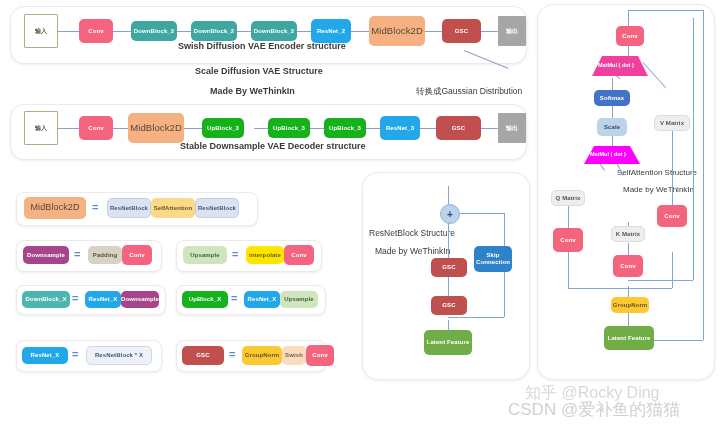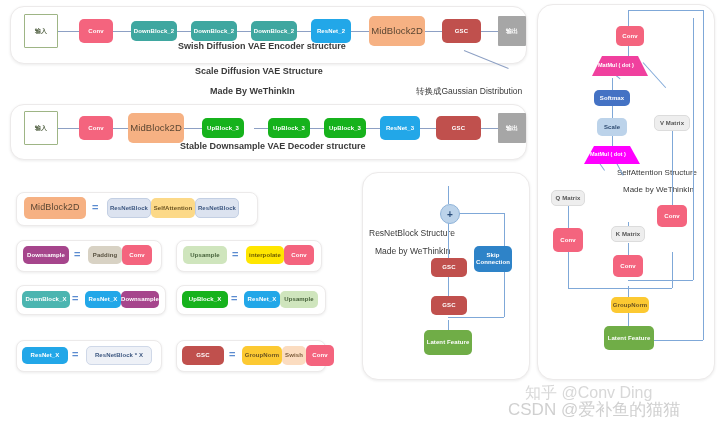--- a/index.html
+++ b/index.html
@@ -210,14 +210,14 @@
 <div class="node" style="left:551px;top:190px;width:34px;height:16px;background:#eeeeee;color:#555;border:1px solid #dcdcdc;">Q Matrix</div>
 <div class="node" style="left:611px;top:226px;width:34px;height:16px;background:#eeeeee;color:#555;border:1px solid #dcdcdc;">K Matrix</div>
 
 <div class="node" style="left:553px;top:228px;width:30px;height:24px;background:#f4647e;">Conv</div>
 <div class="node" style="left:613px;top:255px;width:30px;height:22px;background:#f4647e;">Conv</div>
 <div class="node" style="left:657px;top:205px;width:30px;height:22px;background:#f4647e;">Conv</div>
 
 <div class="node" style="left:611px;top:297px;width:38px;height:16px;background:#fcc932;color:#6b5320;">GroupNorm</div>
 <div class="node" style="left:604px;top:326px;width:50px;height:24px;background:#70ad47;">Latent Feature</div>
 
-<div class="wm" style="left:525px;top:383px;font-size:16px;">知乎 @Conv Ding</div>
+<div class="wm" style="left:525px;top:383px;font-size:16px;">知乎 @Rocky Ding</div>
 <div class="wm" style="left:508px;top:398px;font-size:17px;color:#d0d0d0;">CSDN @爱补鱼的猫猫</div>
 
 </body></html>

